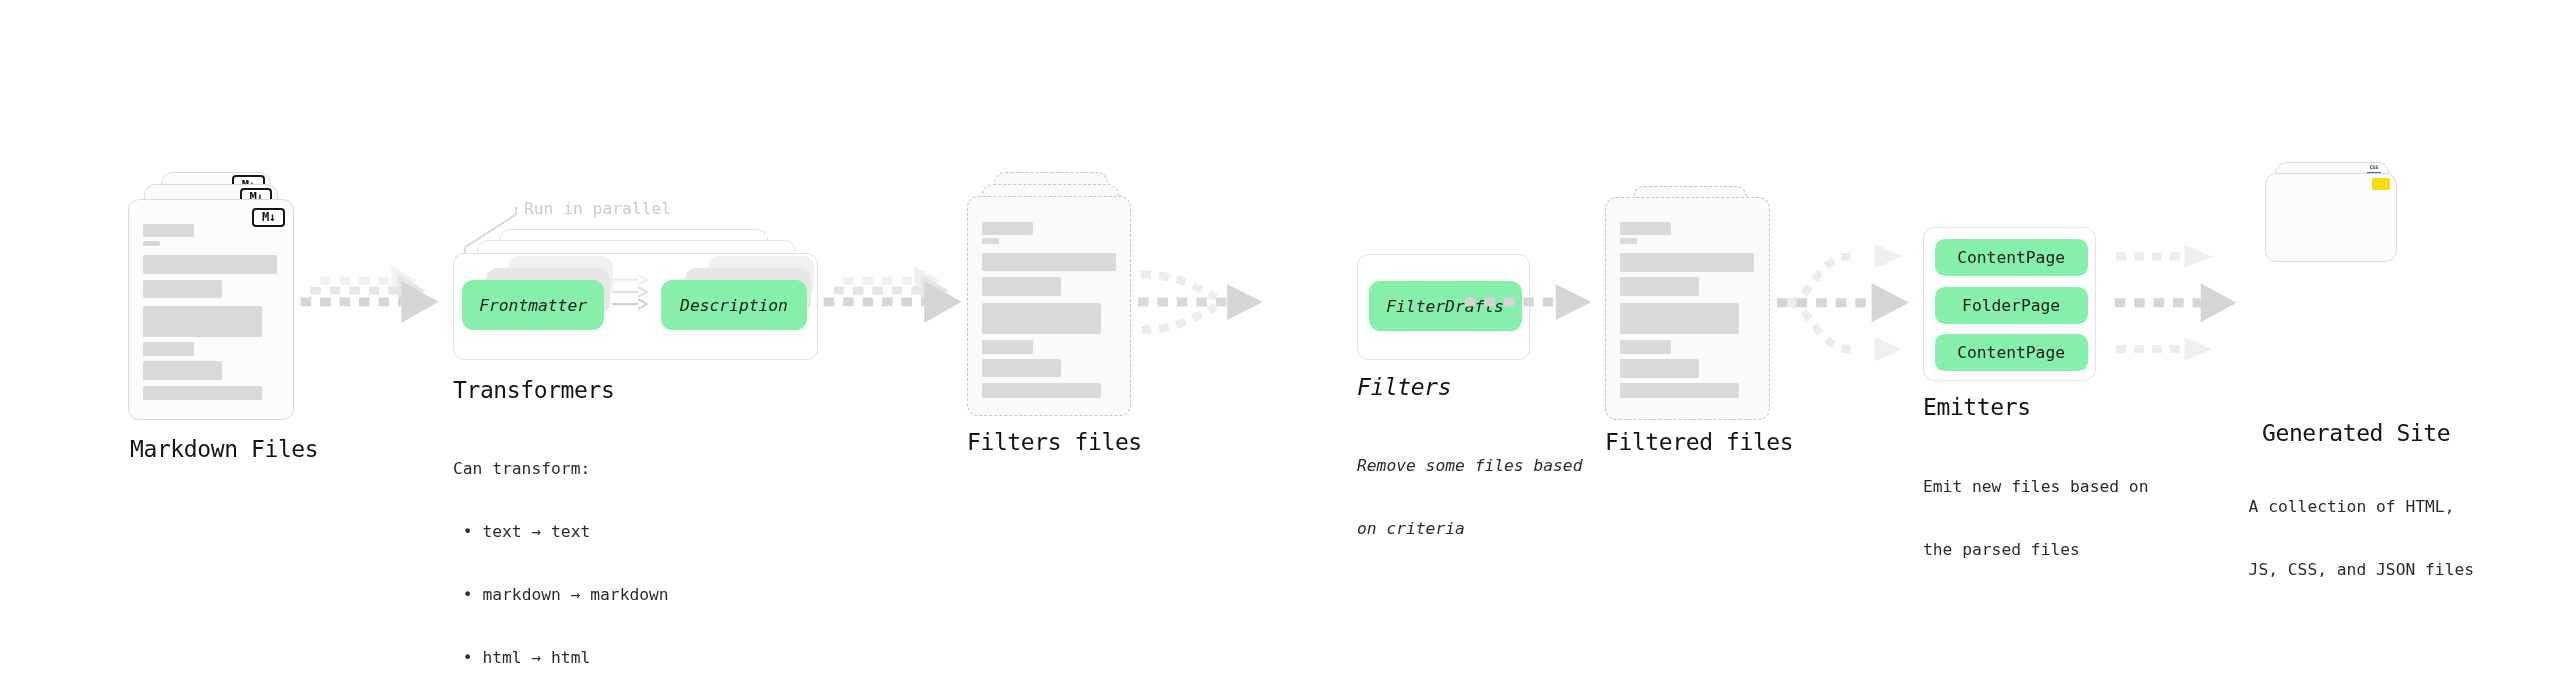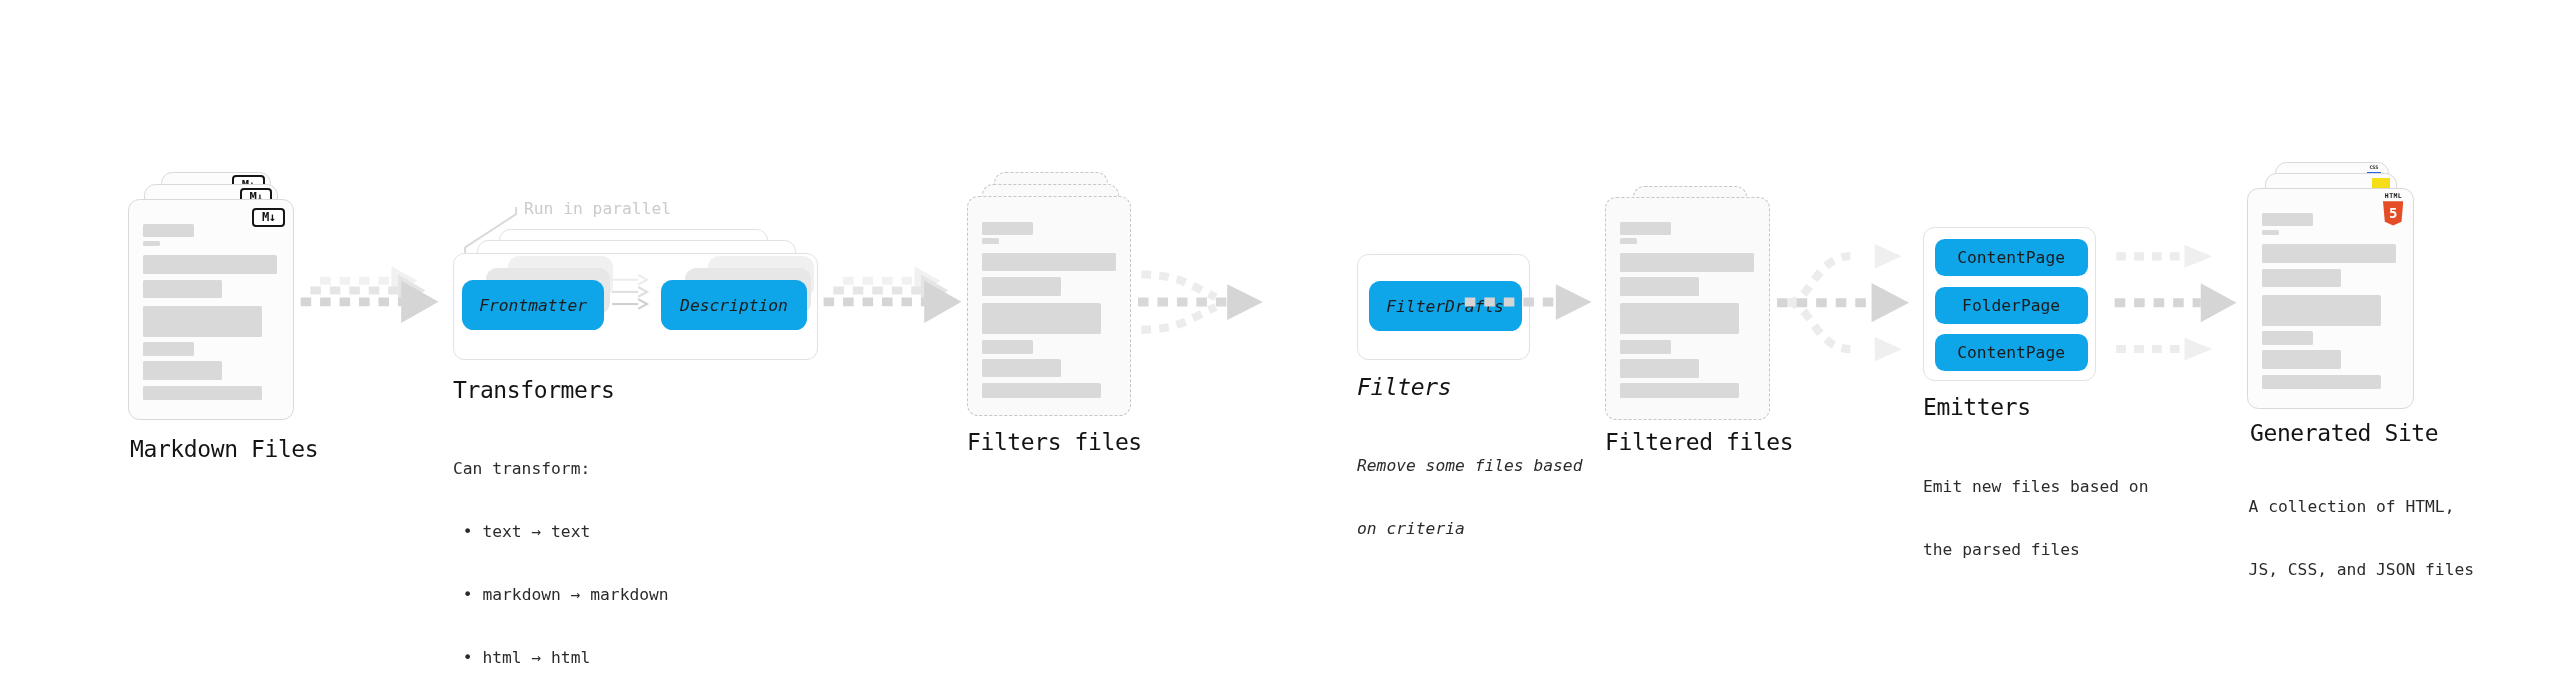--- a/index.html
+++ b/index.html
@@ -24,21 +24,21 @@
   .html5-shield { margin-top:0.8px; width:20.3px; height:24.4px; background:#e44d26; color:#fff;
     clip-path:polygon(0% 0%, 100% 0%, 91% 84%, 50% 100%, 9% 84%);
     display:flex; align-items:center; justify-content:center; font-size:14px; font-weight:bold; }
   .js-badge { position:absolute; width:18px; height:11.4px; background:#f5de19; }
   .css-badge { position:absolute; width:14.6px; text-align:center; }
   .css-label { font-size:4.9px; font-weight:bold; color:#111; line-height:5.7px; }
   .css-bar { margin:0.8px auto 0; width:14px; height:2.4px; background:#2962ea; }
 
   
   .obox { position:absolute; background:#ffffff; border:1.6px solid #e2e2e2; border-radius:11.4px; box-sizing:border-box; }
-  .pill { position:absolute; background:#0ea5e9; border-radius:11.4px; display:flex; align-items:center; justify-content:center;
+  .pill { position:absolute; background:#86efac; border-radius:11.4px; display:flex; align-items:center; justify-content:center;
     font-size:16.3px; color:#1c1c1c; white-space:pre; }
   .pill.ghost1 { background:#e7e7e7; }
   .pill.ghost2 { background:#f0f0f0; }
 
   
   .node-label { position:absolute; font-size:23px; letter-spacing:-0.4px; color:#141414; white-space:pre; }
   .node-desc { position:absolute; font-size:16.3px; line-height:21px; color:#2b2b2b; white-space:pre; }
   .annotation { position:absolute; font-size:16.3px; color:#cbcbcb; white-space:pre; }
   .bullet-line { padding-left:9.8px; }
 
@@ -236,37 +236,21 @@
   <div class="node" style="left:2247px; top:162px; width:293px; height:358px;">
     <div class="card" style="left:28.4px; top:0; width:114px; height:81px;">
       <div class="css-badge" style="right:7.3px; top:2.4px;">
         <div class="css-label">CSS</div>
         <div class="css-bar"></div>
       </div>
     </div>
     <div class="card" style="left:18px; top:10.6px; width:132px; height:89px;">
       <div class="js-badge" style="right:6.5px; top:4.9px;"></div>
     </div>
-    <div class="card" style="left:0; top:26px; width:167px; height:221px;">
-      <div class="html5-badge" style="right:9px; top:4.1px;">
-        <div class="html5-label">HTML</div>
-        <div class="html5-shield">5</div>
-      </div>
-      <div class="bars">
-          <div class="bar" style="width: 51px; height: 13px; margin-top: 0px;"></div>
-          <div class="bar" style="width: 17px; height: 5.7px; margin-top: 3.3px;"></div>
-          <div class="bar" style="width: 134px; height: 18.7px; margin-top: 9px;"></div>
-          <div class="bar" style="width: 79px; height: 18.7px; margin-top: 5.7px;"></div>
-          <div class="bar" style="width: 119px; height: 31px; margin-top: 7.3px;"></div>
-          <div class="bar" style="width: 51px; height: 14px; margin-top: 5.7px;"></div>
-          <div class="bar" style="width: 79px; height: 18.7px; margin-top: 4.9px;"></div>
-          <div class="bar" style="width: 119px; height: 14.6px; margin-top: 5.7px;"></div>
-        </div>
-    </div>
-    <div class="node-label" style="left:3px; top:258px;">Generated Site</div>
+    <div class="node-label" style="left:15px; top:258px;">Generated Site</div>
     <div class="node-desc" style="left:1.6px; top:292px;">
       <div>A collection of HTML,</div>
       <div>JS, CSS, and JSON files</div>
     </div>
   </div>
 
 </div>
 
 
 </body></html>

